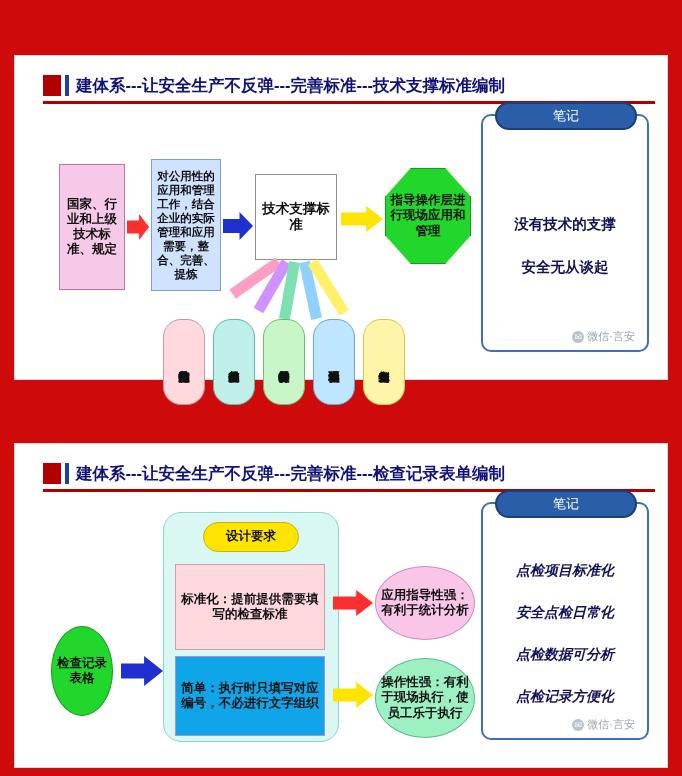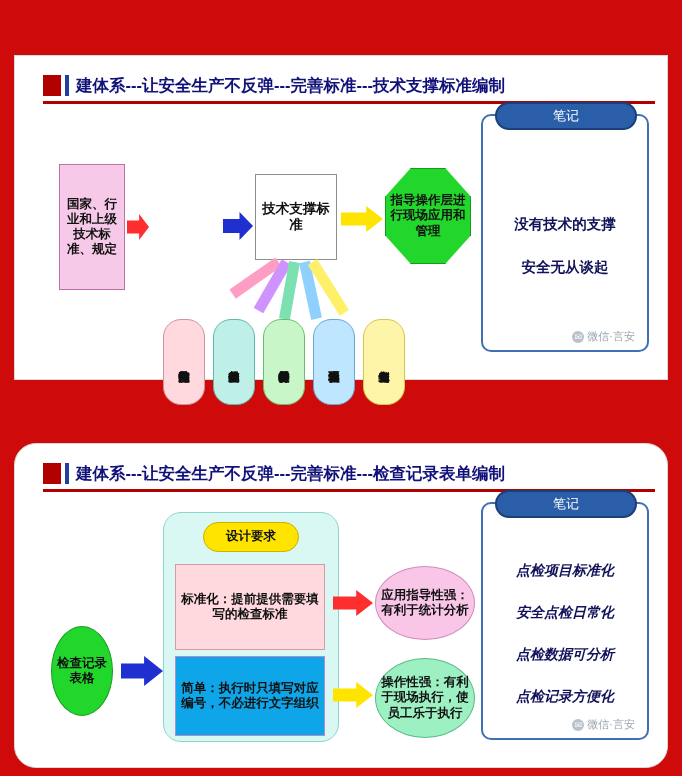--- a/index.html
+++ b/index.html
@@ -11,21 +11,21 @@
     overflow: hidden;
   }
   .slide {
     position: absolute;
     left: 14px;
     width: 654px;
     background: #ffffff;
     border: 1px solid #d8d8d8;
   }
   #slide1 { top: 55px; height: 325px; }
-  #slide2 { top: 443px; height: 325px; border-radius: 22px; }
+  #slide2 { top: 443px; height: 325px; }
 
   
   .title-row {
     position: absolute;
     top: 14px; left: 28px; right: 12px;
     height: 34px;
     display: flex;
     align-items: center;
     border-bottom: 3px solid #b00000;
   }
@@ -259,20 +259,21 @@
 <div class="slide" id="slide1">
 
   <div class="title-row">
     <div class="title-flag"></div>
     <div class="title-bar-blue"></div>
     <div class="title-text">建体系---让安全生产不反弹---完善标准---技术支撑标准编制</div>
   </div>
 
   <div class="node" id="n-country">国家、行业和上级技术标准、规定</div>
   <div class="arrow-h" id="a1"></div>
+  <div class="node" id="n-apply">对公用性的应用和管理工作，结合企业的实际管理和应用需要，整合、完善、提炼</div>
   <div class="arrow-h" id="a2"></div>
   <div class="node" id="n-tech">技术支撑标准</div>
   <div class="arrow-h" id="a3"></div>
   <div class="node" id="n-guide">指导操作层进行现场应用和管理</div>
 
   <div class="fan" id="f1"></div>
   <div class="fan" id="f2"></div>
   <div class="fan" id="f3"></div>
   <div class="fan" id="f4"></div>
   <div class="fan" id="f5"></div>

